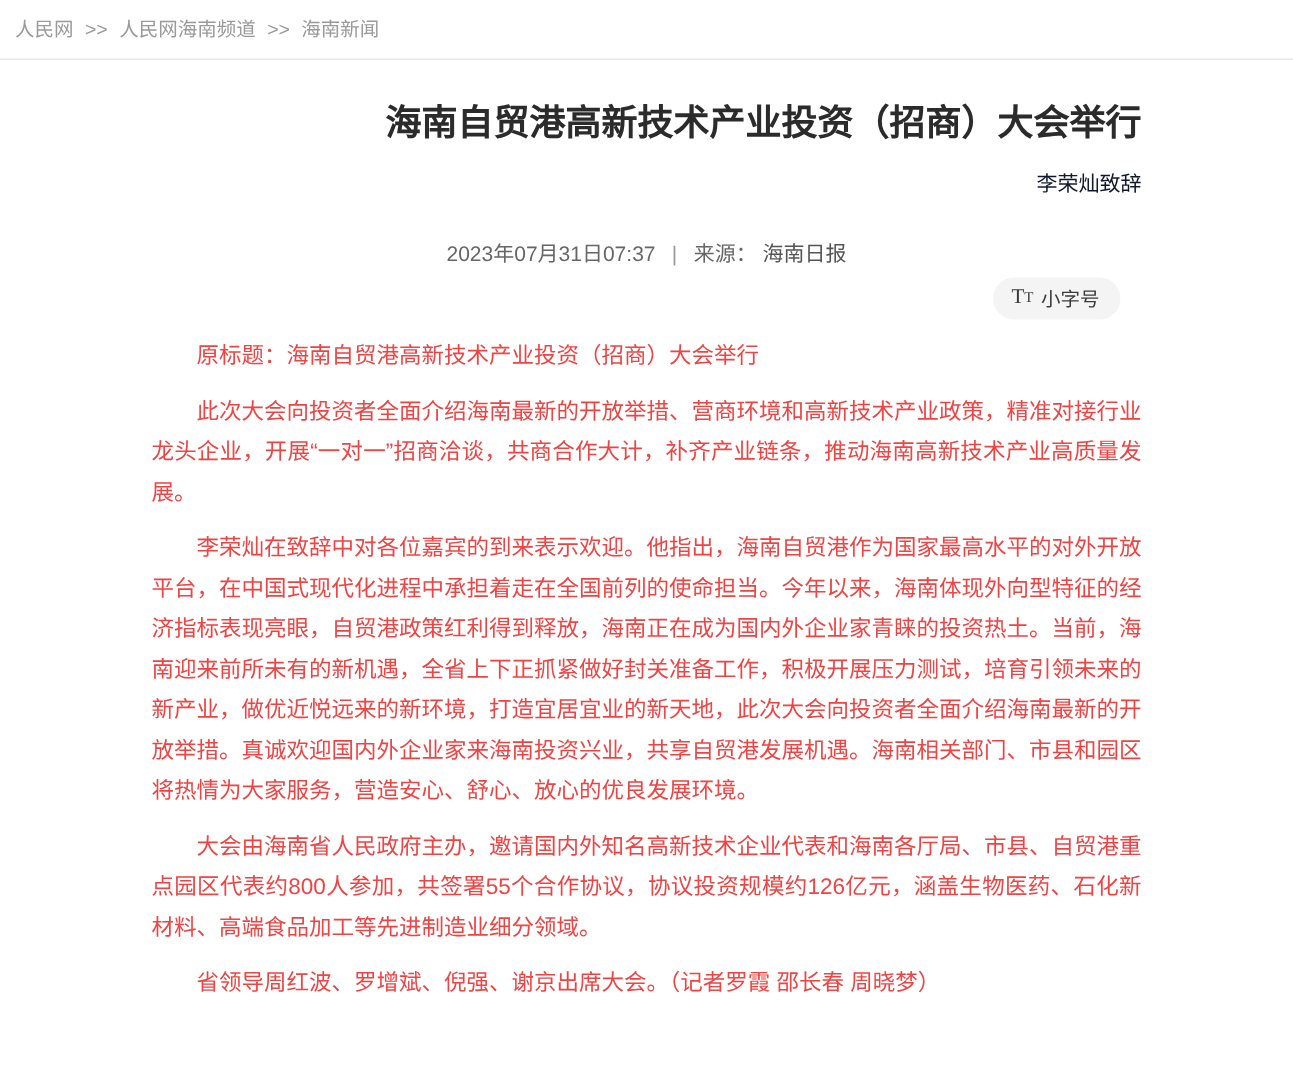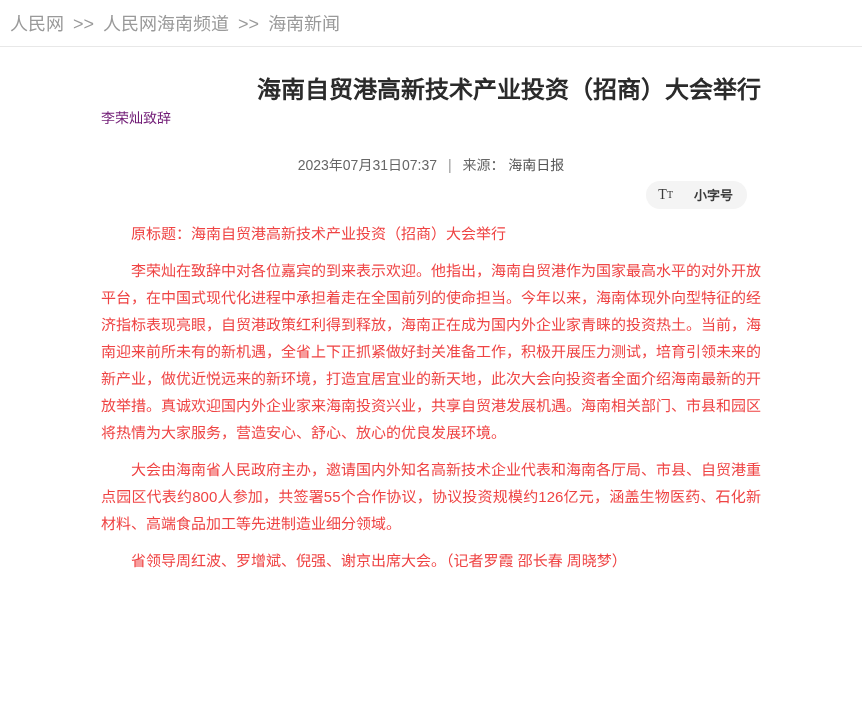--- a/index.html
+++ b/index.html
@@ -5,21 +5,21 @@
   * { margin: 0; padding: 0; box-sizing: border-box; }
   html, body {
     width: 862px; height: 725px;
     background: #ffffff;
     font-family: "Liberation Sans", "DejaVu Sans", sans-serif;
     overflow: hidden;
   }
   
   .breadcrumb {
     padding: 9px 10px 11px 10px;
-    font-size: 18px;
+    font-size: 13px;
     color: #9a9a9a;
     border-bottom: 1px solid #e8e8e8;
   }
   .breadcrumb a {
     color: #9a9a9a;
     text-decoration: none;
     cursor: pointer;
   }
   .breadcrumb .sep { margin: 0 4px; color: #9a9a9a; }
 
@@ -30,23 +30,24 @@
     padding-top: 26px;
   }
   .article h1 {
     text-align: right;
     font-size: 24px;
     line-height: 34px;
     font-weight: bold;
     color: #2b2b2b;
   }
   .subtitle {
-    text-align: left;
+    text-align: right;
     font-size: 14px;
-    color: #701a75;
+    color: #0f172a;
+    margin-top: 11px;
   }
   .meta {
     text-align: center;
     font-size: 14px;
     color: #666666;
     margin-top: 27px;
   }
   .meta .pipe { margin: 0 7px; color: #999; }
   .meta .source-link { color: #555555; text-decoration: none; cursor: pointer; }
 
@@ -62,21 +63,21 @@
     background: #f4f4f4;
     border-radius: 15px;
     padding: 4px 14px 5px 12px;
     font-size: 13px;
     color: #3a3a3a;
     cursor: pointer;
     border: none;
   }
   .fontsize-pill .t-big  { font-size: 14px; line-height: 14px; font-family: "Liberation Serif", serif; }
   .fontsize-pill .t-small{ font-size: 10px; line-height: 10px; font-family: "Liberation Serif", serif; }
-  .fontsize-pill .pill-label { margin-left: 21px; font-weight: bold; }
+  .fontsize-pill .pill-label { margin-left: 5px; }
 
   .body-text { margin-top: 12px; padding-bottom: 2px; }
   .body-text p {
     font-size: 15px;
     line-height: 27px;
     color: #ef4444;
     text-indent: 2em;
     margin: 10px 0;
     text-align: justify;
   }
@@ -108,18 +109,19 @@
   <div class="toolbar">
     <button class="fontsize-pill">
       <span class="t-big">T</span>
       <span class="t-small">T</span>
       <span class="pill-label">小字号</span>
     </button>
   </div>
 
   <div class="body-text">
     <p>原标题：海南自贸港高新技术产业投资（招商）大会举行</p>
+    <p>此次大会向投资者全面介绍海南最新的开放举措、营商环境和高新技术产业政策，精准对接行业龙头企业，开展“一对一”招商洽谈，共商合作大计，补齐产业链条，推动海南高新技术产业高质量发展。</p>
     <p>李荣灿在致辞中对各位嘉宾的到来表示欢迎。他指出，海南自贸港作为国家最高水平的对外开放平台，在中国式现代化进程中承担着走在全国前列的使命担当。今年以来，海南体现外向型特征的经济指标表现亮眼，自贸港政策红利得到释放，海南正在成为国内外企业家青睐的投资热土。当前，海南迎来前所未有的新机遇，全省上下正抓紧做好封关准备工作，积极开展压力测试，培育引领未来的新产业，做优近悦远来的新环境，打造宜居宜业的新天地，此次大会向投资者全面介绍海南最新的开放举措。真诚欢迎国内外企业家来海南投资兴业，共享自贸港发展机遇。海南相关部门、市县和园区将热情为大家服务，营造安心、舒心、放心的优良发展环境。</p>
     <p>大会由海南省人民政府主办，邀请国内外知名高新技术企业代表和海南各厅局、市县、自贸港重点园区代表约800人参加，共签署55个合作协议，协议投资规模约126亿元，涵盖生物医药、石化新材料、高端食品加工等先进制造业细分领域。</p>
     <p>省领导周红波、罗增斌、倪强、谢京出席大会。（记者罗霞 邵长春 周晓梦）</p>
   </div>
 
 </div>
 
 </body></html>

